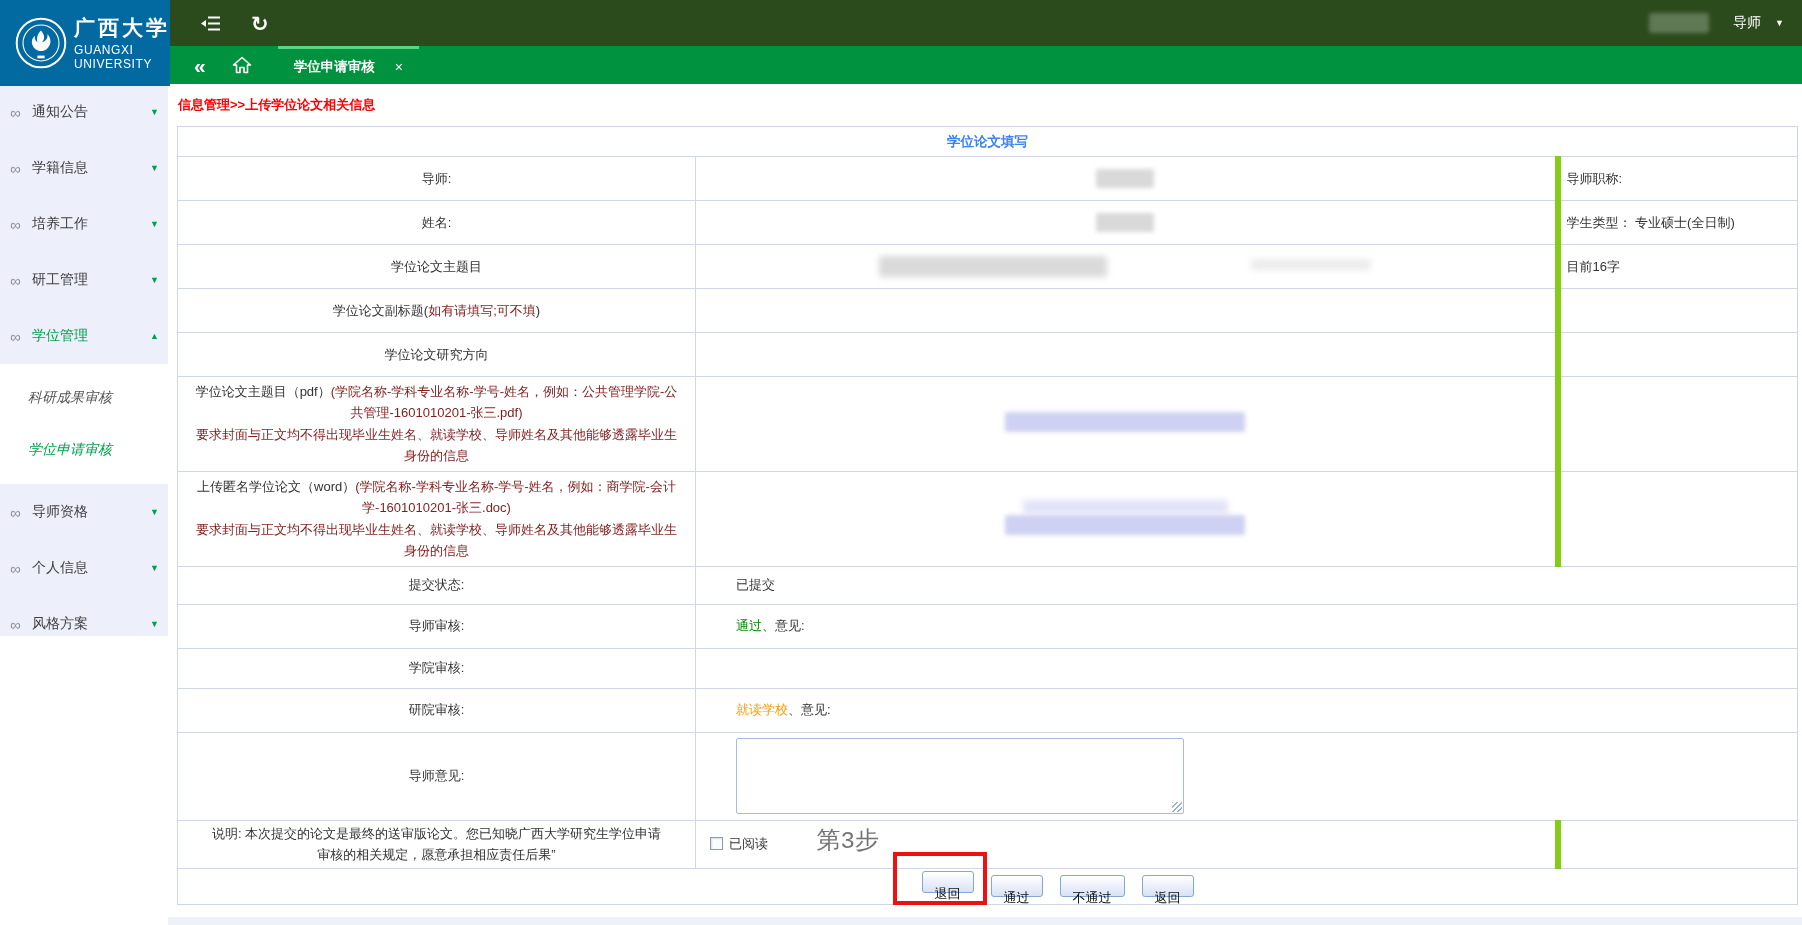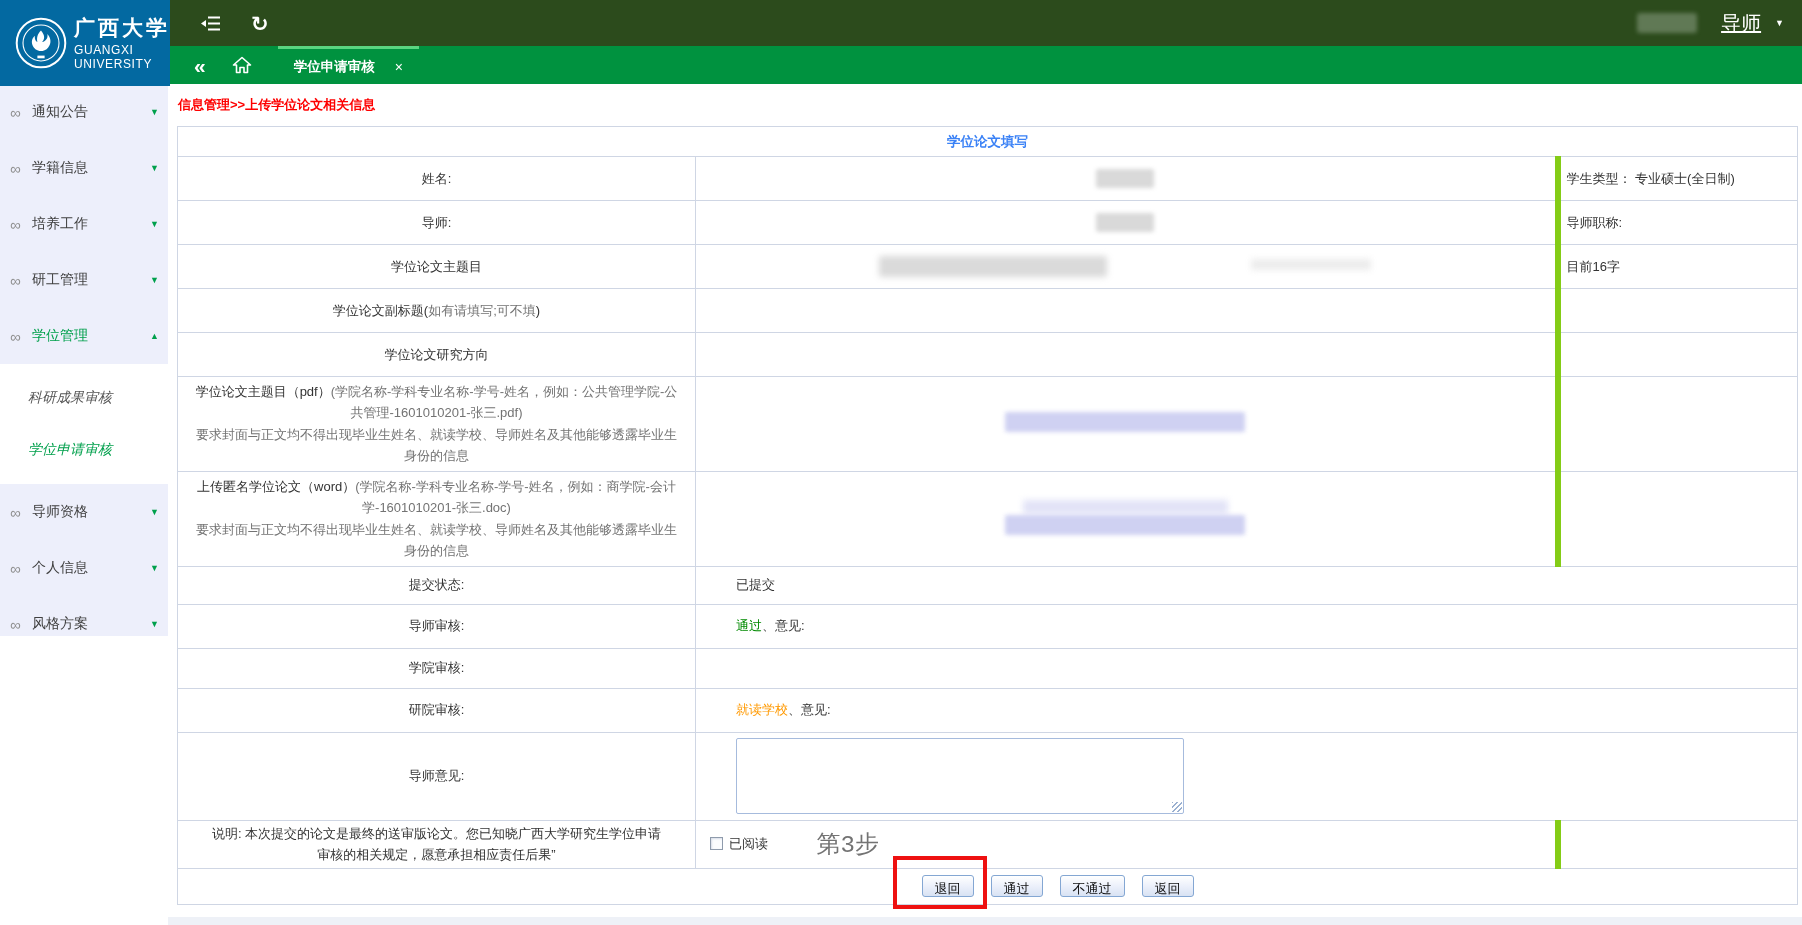--- a/index.html
+++ b/index.html
@@ -21,21 +21,21 @@
 
   .topbar {
     position:absolute; left:170px; top:0; right:0; height:46px;
     background:#2c4b1c; display:flex; align-items:center; color:#fff;
   }
   .icon-btn { display:inline-flex; align-items:center; justify-content:center; cursor:pointer; }
   .hamburger { margin-left:30px; }
   .refresh { margin-left:30px; font-size:21px; font-weight:bold; line-height:1; }
   .topbar-right { margin-left:auto; display:flex; align-items:center; padding-right:18px; }
   .user-blur { width:60px; height:20px; border-radius:3px; background:rgba(220,230,220,.30); filter:blur(2px); margin-right:24px; }
-  .role-name { font-size:20px;text-decoration:underline; }
+  .role-name { font-size:14px; }
   .role-caret { font-size:9px; margin-left:14px; cursor:pointer; }
 
   .tabbar {
     position:absolute; left:170px; top:46px; right:0; height:38px;
     background:#00923f; display:flex; align-items:center; color:#fff; z-index:2;
   }
   .back-chevrons { margin-left:24px; font-size:21px; font-weight:bold; line-height:1; cursor:pointer; }
   .home { margin-left:26px; cursor:pointer; }
   .tab {
     margin-left:26px; height:100%; display:flex; align-items:center; gap:20px;
@@ -70,21 +70,21 @@
   td.c2 { padding:0; }
   td.c2.vline { border-right:6px solid #84cc16; }
   td.c2.center { text-align:center; }
   td.c2.lead { padding-left:40px; }
   td.c3 { padding-left:6px; }
   tr.title-row td { text-align:center; color:#3b82f6; font-weight:bold; font-size:13.5px; height:30px; }
   .h44 td { height:44px; } .h40 td { height:40px; } .h38 td { height:38px; }
   .h92 td { height:92px; } .h90 td { height:90px; } .h88 td { height:88px; }
   .h48 td { height:48px; } .h36 td { height:36px; }
 
-  .red { color:#737373; }
+  .red { color:#7f1d1d; }
   .green { color:#008a00; }
   .orange { color:#ff9900; }
   .multiline { line-height:1.65; padding:6px 6px; }
 
   
   .blur-gray { display:inline-block; width:58px; height:19px; background:#d9d9d9; filter:blur(2px); border-radius:2px; vertical-align:middle; }
   .blur-gray-wide { display:inline-block; width:228px; height:21px; background:#dadada; filter:blur(3px); border-radius:2px; vertical-align:middle; }
   .blur-gray-tail { display:inline-block; width:120px; height:11px; background:#ececec; filter:blur(3px); margin:-4px 0 0 140px; }
   .blur-blue { display:inline-block; width:240px; height:20px; background:#c7c9f0; filter:blur(2px); opacity:.85; border-radius:2px; cursor:pointer; }
   .blur-blue-top { display:block; width:205px; height:14px; background:#e2e3f7; filter:blur(3px); margin:0 auto 1px; }
@@ -96,21 +96,21 @@
   .grip { position:absolute; right:2px; bottom:2px; width:10px; height:10px;
           background:repeating-linear-gradient(135deg,#9ab0d0 0 1px,transparent 1px 3.5px); }
 
   
   .checkbox { display:inline-block; width:13px; height:13px; border:1px solid #8f9bac; background:#fbfcfe;
               box-shadow:inset 1px 1px 2px #d8dee8; vertical-align:-2px; margin-right:6px; cursor:pointer; }
 
   
   .btn-row-inner { display:flex; justify-content:center; gap:17px; padding-left:140px; align-items:center; }
   .btn {
-    min-width:52px; height:22px; padding:4px 12px 2px; font-size:13px; color:#111;
+    min-width:52px; height:22px; padding:13px 12px 2px; font-size:13px; color:#111;
     font-family:"Liberation Sans","DejaVu Sans",sans-serif;
     background:linear-gradient(#ffffff,#eaeffa 55%,#d8e2f3); border:1px solid #84a7d3; border-radius:3px; cursor:pointer;
   }
   .btn-annot-anchor { position:relative; display:inline-block; }
   .red-box { position:absolute; left:-29px; top:-19px; width:94px; height:53px; border:4px solid #ee1111; pointer-events:none; }
   .step-label { position:absolute; left:-105px; top:-47px; color:#737373; font-size:24px; white-space:nowrap; pointer-events:none;font-family:Liberation Mono, monospace; }
 </style>
 </head>
 <body>
 
@@ -216,29 +216,29 @@
         <col style="width:862px">
         <col style="width:240px">
       </colgroup>
 
     <tbody>
         <tr class="title-row">
       <td colspan="3">学位论文填写</td>
     </tr>
 
     <tr class="h44">
+      <td class="c1">导师:</td>
+      <td class="c2 vline center"><span class="blur-gray"></span></td>
+      <td class="c3">导师职称:</td>
+    </tr>
+
+    <tr class="h44">
       <td class="c1">姓名:</td>
       <td class="c2 vline center"><span class="blur-gray"></span></td>
       <td class="c3">学生类型： 专业硕士(全日制)</td>
-    </tr>
-
-    <tr class="h44">
-      <td class="c1">导师:</td>
-      <td class="c2 vline center"><span class="blur-gray"></span></td>
-      <td class="c3">导师职称:</td>
     </tr>
 
     <tr class="h44">
       <td class="c1">学位论文主题目</td>
       <td class="c2 vline center">
         <span class="blur-gray-wide"></span>
         <span class="blur-gray-tail"></span>
       </td>
       <td class="c3 red">目前16字</td>
     </tr>

